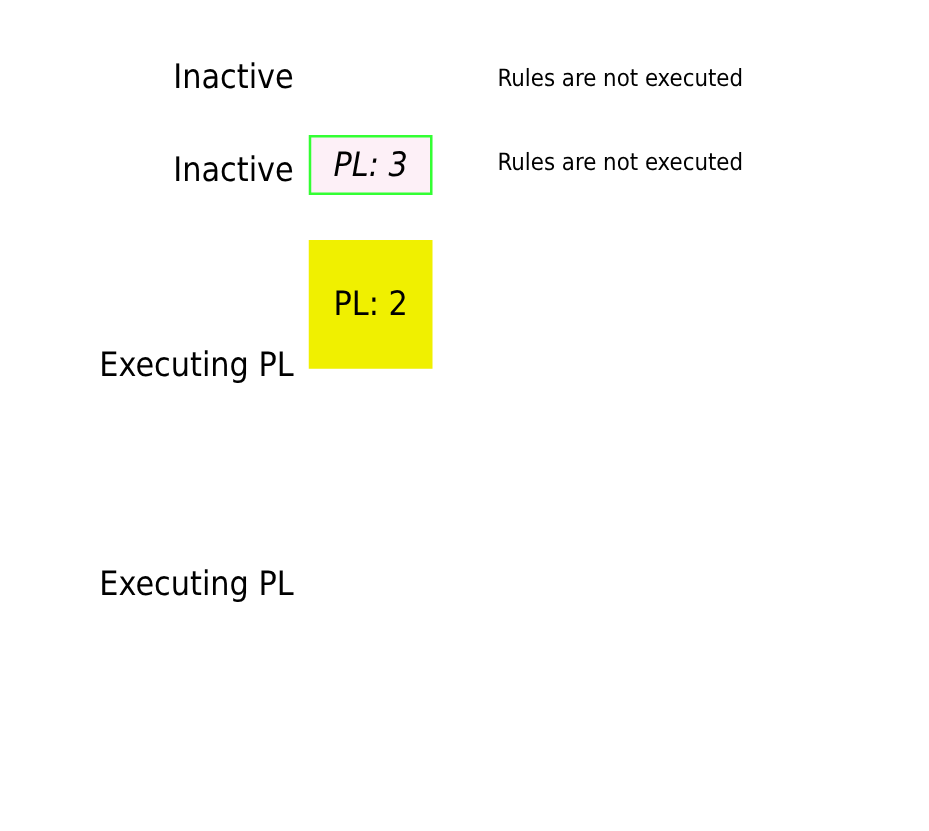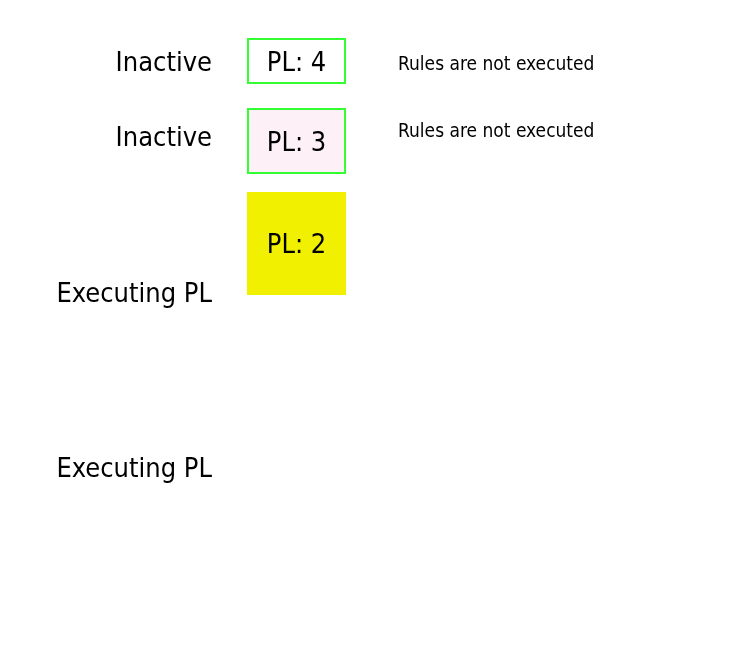--- a/index.html
+++ b/index.html
@@ -18,39 +18,40 @@
     overflow: hidden;
   }
   .row-label {
     position: absolute;
     left: 0;
     width: 212px;
     text-align: right;
     font-size: 27px;
     line-height: 34px;
     white-space: nowrap;
+    padding-left: 23px;
   }
   .label-1 { top: 45px; }
   .label-2 { top: 120px; }
   .label-3 { top: 228px; margin-top: 48px; }
   .label-4 { top: 451px; }
 
   .pl-box {
     position: absolute;
     left: 247px;
     width: 99px;
     box-sizing: border-box;
     display: flex;
     align-items: center;
     justify-content: center;
     font-size: 27px;
     white-space: nowrap;
   }
   .box-4 { top: 38px;  height: 46px;  background: #ffffff; border: 2px solid #33ff33; }
-  .box-3 { top: 108px; height: 66px;  background: #fdf0f7; border: 2px solid #33ff33; }
+  .box-3 { top: 108px; height: 48px;  background: #fdf0f7; border: 2px solid #33ff33; font-style: italic; }
   .box-2 { top: 192px; height: 103px; background: #f0f000; }
   .box-1 { top: 328px; height: 292px; background: #ff0000; }
 
   .row-desc {
     position: absolute;
     left: 398px;
     font-size: 19px;
     line-height: 34px;
     white-space: pre-line;
   }
@@ -58,23 +59,20 @@
   .desc-2 { top: 113px; }
   .desc-3 { top: 196px; }
   .desc-4 { top: 411px; }
 </style>
 </head>
 <body>
 
 <div class="diagram">
 
   <div class="row-label label-1">Inactive</div>
-  <div class="pl-box box-4">
-    <span>PL: 4</span>
-  </div>
   <div class="row-desc desc-1">Rules are not executed</div>
 
   <div class="row-label label-2">Inactive</div>
   <div class="pl-box box-3">
     <span>PL: 3</span>
   </div>
   <div class="row-desc desc-2">Rules are not executed</div>
 
   <div class="row-label label-3">Executing PL</div>
   <div class="pl-box box-2">

